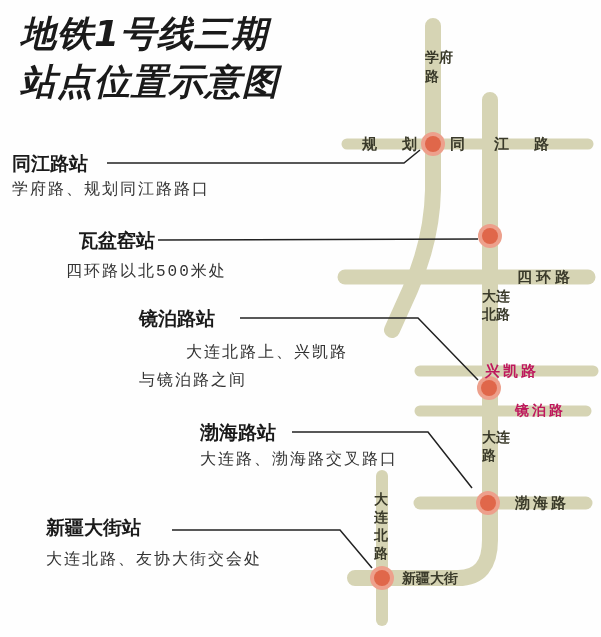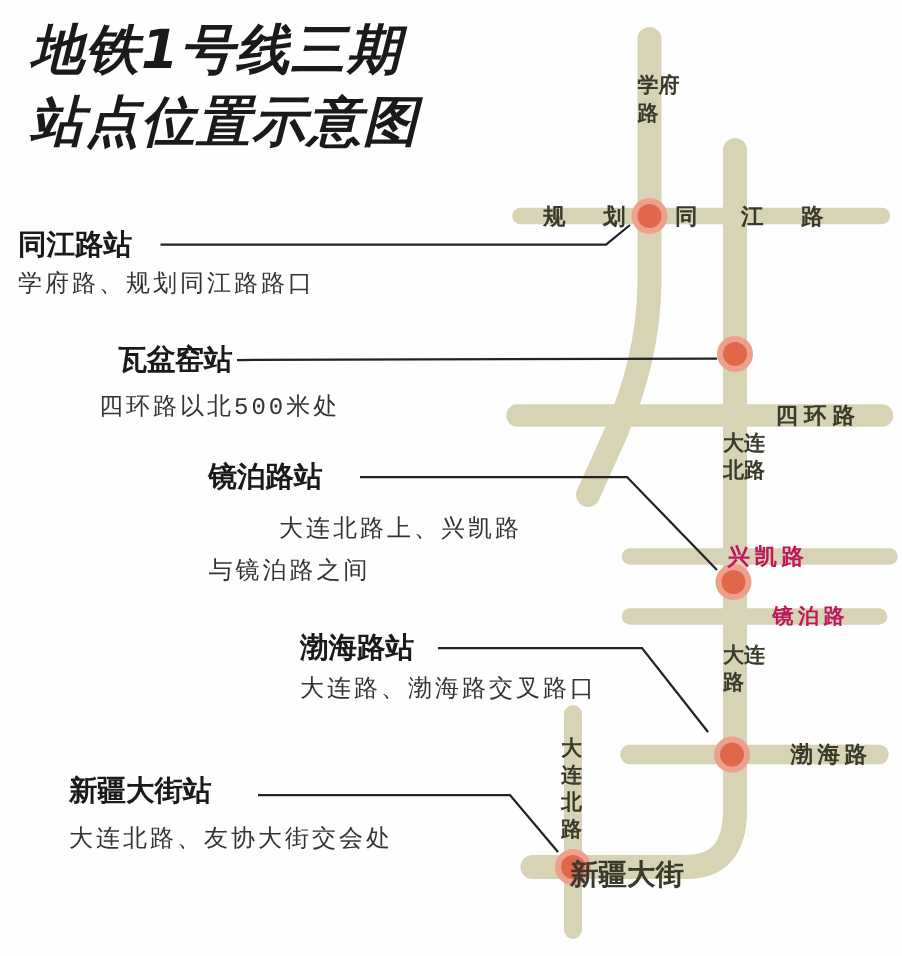--- a/index.html
+++ b/index.html
@@ -63,23 +63,23 @@
   <span style="position:absolute; left:40px;">划</span>
   <span style="position:absolute; left:88px;">同</span>
   <span style="position:absolute; left:132px;">江</span>
   <span style="position:absolute; left:172px;">路</span>
 </div>
 <div style="position:absolute; left:517px; top:268px; font-size:15px; font-weight:bold; color:#3a3a2a; letter-spacing:4px;">四环路</div>
 <div style="position:absolute; left:482px; top:287px; width:36px; font-size:14px; font-weight:bold; color:#3a3a2a; line-height:18px; word-break:break-all;">大连北路</div>
 <div style="position:absolute; left:485px; top:362px; font-size:15px; font-weight:bold; color:#be185d; letter-spacing:3px;">兴凯路</div>
 <div style="position:absolute; left:515px; top:402px; font-size:14px; font-weight:bold; color:#be185d; letter-spacing:3px;">镜泊路</div>
 <div style="position:absolute; left:482px; top:428px; width:36px; font-size:14px; font-weight:bold; color:#3a3a2a; line-height:18px; word-break:break-all;">大连路</div>
-<div style="position:absolute; left:515px; top:494px; font-size:15px; font-weight:bold; color:#3a3a2a; letter-spacing:3px;margin-left:12px;">渤海路</div>
+<div style="position:absolute; left:515px; top:494px; font-size:15px; font-weight:bold; color:#3a3a2a; letter-spacing:3px;">渤海路</div>
 <div style="position:absolute; left:374px; top:490px; width:16px; font-size:14px; font-weight:bold; color:#3a3a2a; line-height:18px; word-break:break-all;">大连北路</div>
-<div style="position:absolute; left:380px; top:570px; font-size:19px; font-weight:bold; color:#3a3a2a;">新疆大街</div>
+<div style="position:absolute; left:402px; top:570px; font-size:14px; font-weight:bold; color:#3a3a2a;">新疆大街</div>
 
 <div class="st-name" style="left:12px; top:152px;">同江路站</div>
 <div class="st-desc" style="left:12px; top:180px;">学府路、规划同江路路口</div>
 
 <div class="st-name" style="left:63px; top:229px;margin-left:16px;">瓦盆窑站</div>
 <div class="st-desc" style="left:66px; top:262px;">四环路以北500米处</div>
 
 <div class="st-name" style="left:139px; top:307px;">镜泊路站</div>
 <div class="st-desc" style="left:186px; top:343px;">大连北路上、兴凯路</div>
 <div class="st-desc" style="left:139px; top:371px;">与镜泊路之间</div>

